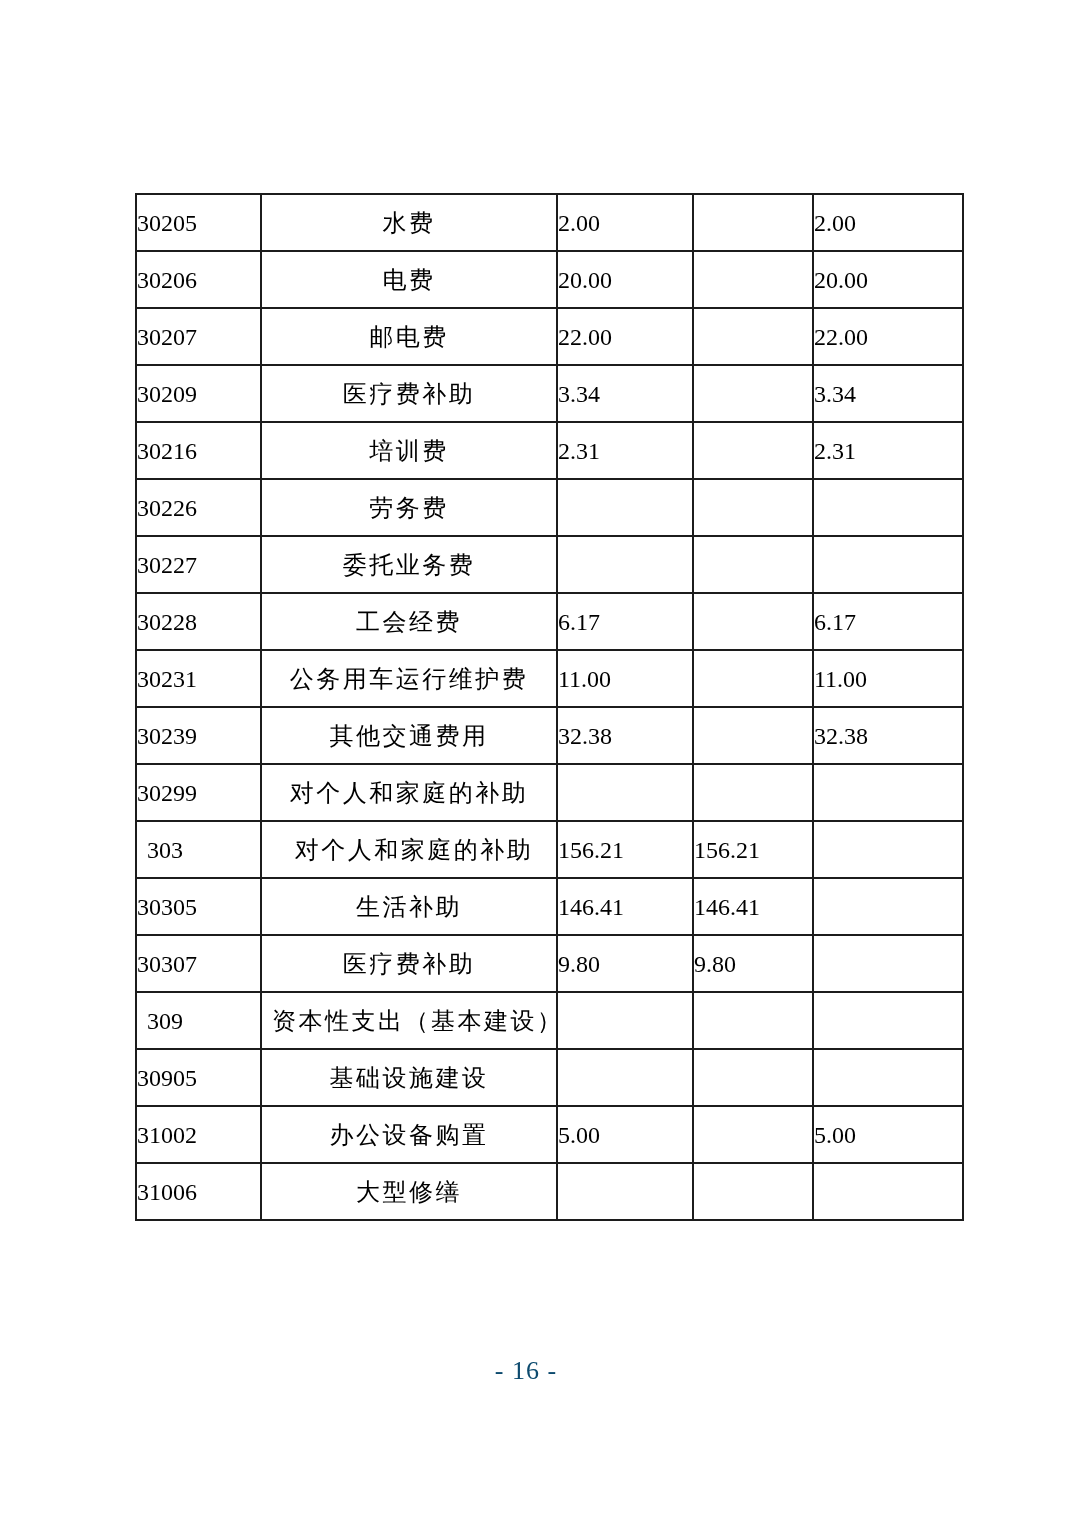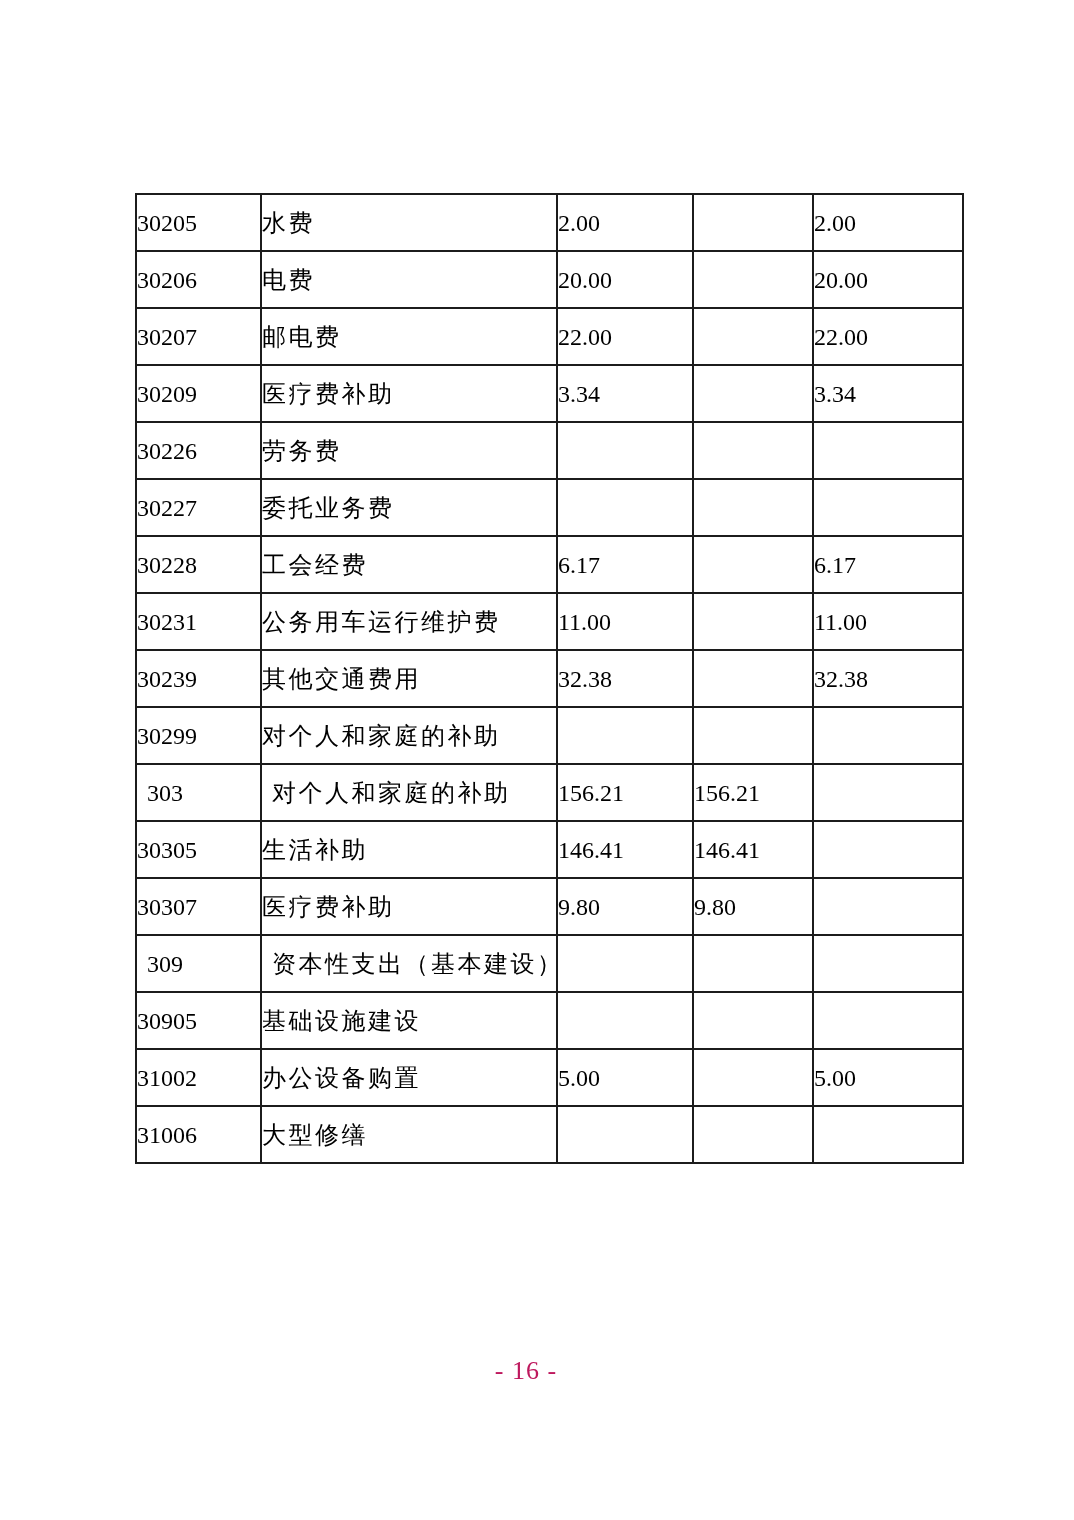--- a/index.html
+++ b/index.html
@@ -39,35 +39,35 @@
     white-space: nowrap;
     overflow: hidden;
   }
   col.c-code  { width: 125px; }
   col.c-label { width: 296px; }
   col.c-v1    { width: 136px; }
   col.c-v2    { width: 120px; }
   col.c-v3    { width: 150px; }
 
   td.code-cell  { padding-left: 33px; text-align: left; }
-  td.label-cell { padding-left: 31px; text-align: left; letter-spacing: 2.5px; }
+  td.label-cell { padding-left: 31px; text-align: center; letter-spacing: 2.5px; }
   td.num-cell   { padding-right: 11px; text-align: left; }
 
   tr.lv1 td.code-cell  { padding-left: 10px; margin-left: 22px; }
   tr.lv1 td.label-cell { padding-left: 10px; }
 
   .page-number {
     position: absolute;
     top: 1356px;
     left: 0;
     width: 1052px;
     text-align: center;
     font-size: 26px;
     letter-spacing: 1px;
-    color: #be185d;
+    color: #0c4a6e;
   }
 </style>
 </head>
 <body>
 
 <div class="doc-page">
 
   <table class="budget-table">
     <colgroup>
       <col class="c-code">
@@ -99,20 +99,27 @@
       <td class="num-cell">22.00</td>
     </tr>
         <tr class="lv2">
       <td class="code-cell">30209</td>
       <td class="label-cell">医疗费补助</td>
       <td class="num-cell">3.34</td>
       <td class="num-cell"></td>
       <td class="num-cell">3.34</td>
     </tr>
         <tr class="lv2">
+      <td class="code-cell">30216</td>
+      <td class="label-cell">培训费</td>
+      <td class="num-cell">2.31</td>
+      <td class="num-cell"></td>
+      <td class="num-cell">2.31</td>
+    </tr>
+        <tr class="lv2">
       <td class="code-cell">30226</td>
       <td class="label-cell">劳务费</td>
       <td class="num-cell"></td>
       <td class="num-cell"></td>
       <td class="num-cell"></td>
     </tr>
         <tr class="lv2">
       <td class="code-cell">30227</td>
       <td class="label-cell">委托业务费</td>
       <td class="num-cell"></td>

